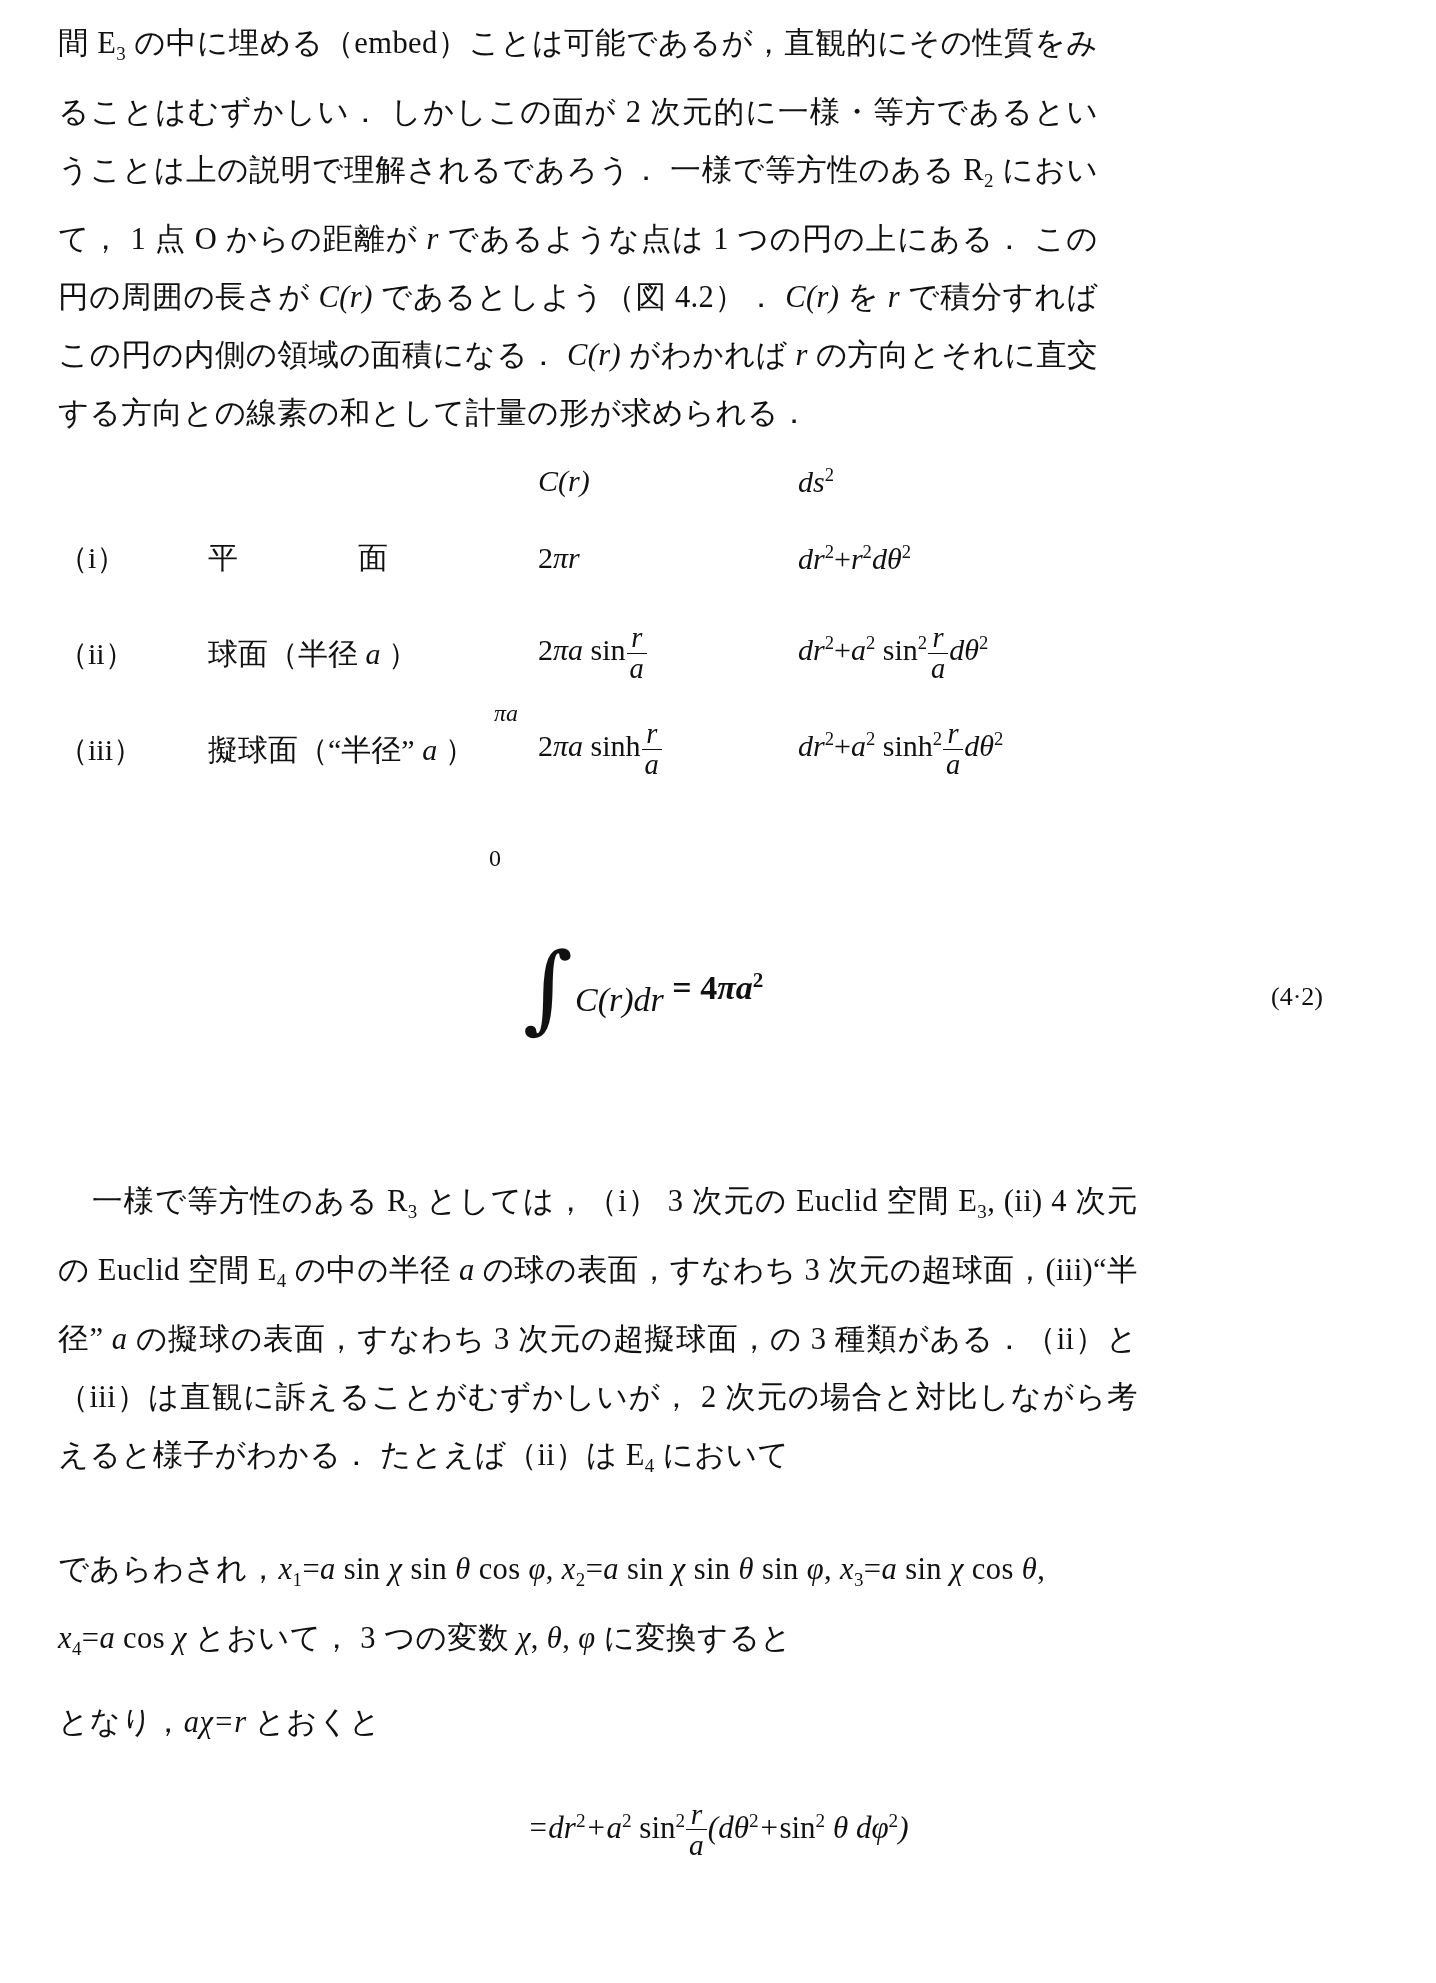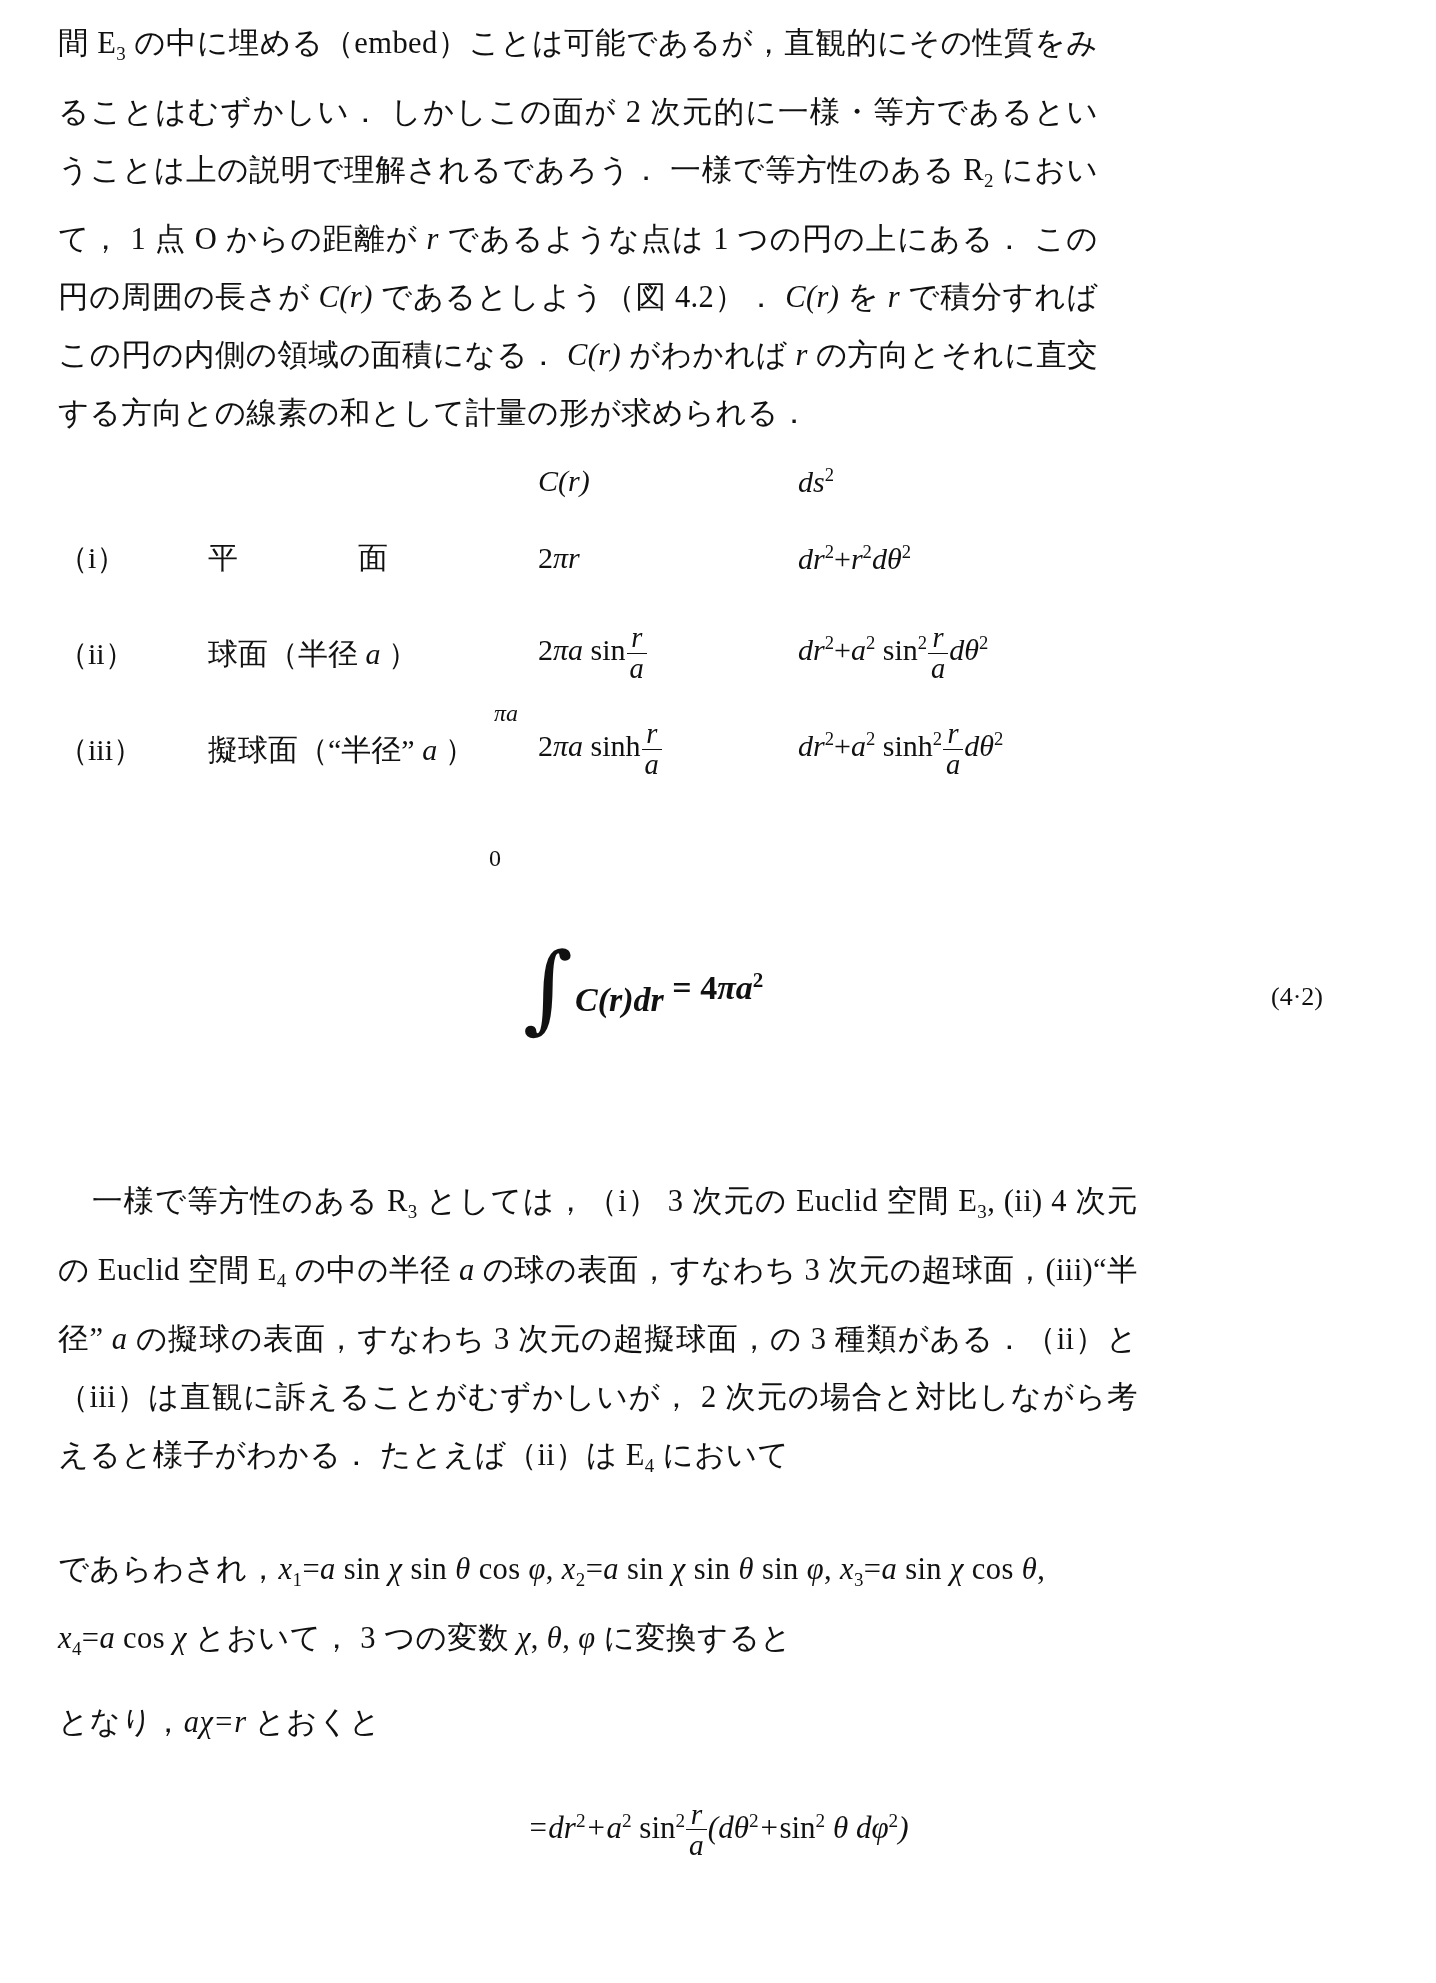--- a/index.html
+++ b/index.html
@@ -251,21 +251,21 @@
         </td>
       </tr>
     </tbody>
       </table>
   </div>
 
 
   <div class="eq-integral">
     <div class="integral-wrap">
       <span class="int-sign">∫</span>
-      <span class="math" style="font-weight:bold;margin-top:24px;">C(r)dr</span>
+      <span class="math" style="font-weight:normal;margin-top:24px;">C(r)dr</span>
       <span style="font-weight:bold;">&nbsp;=&nbsp;4<span class="math">πa</span><sup>2</sup></span>
     </div>
     <span class="eq-num">(4·2)</span>
   </div>
   <span class="int-lim-top">πa</span>
   <span class="int-lim-bot">0</span>
 
 
   <div class="block-para3 body-text">
     <p class="para indent">

